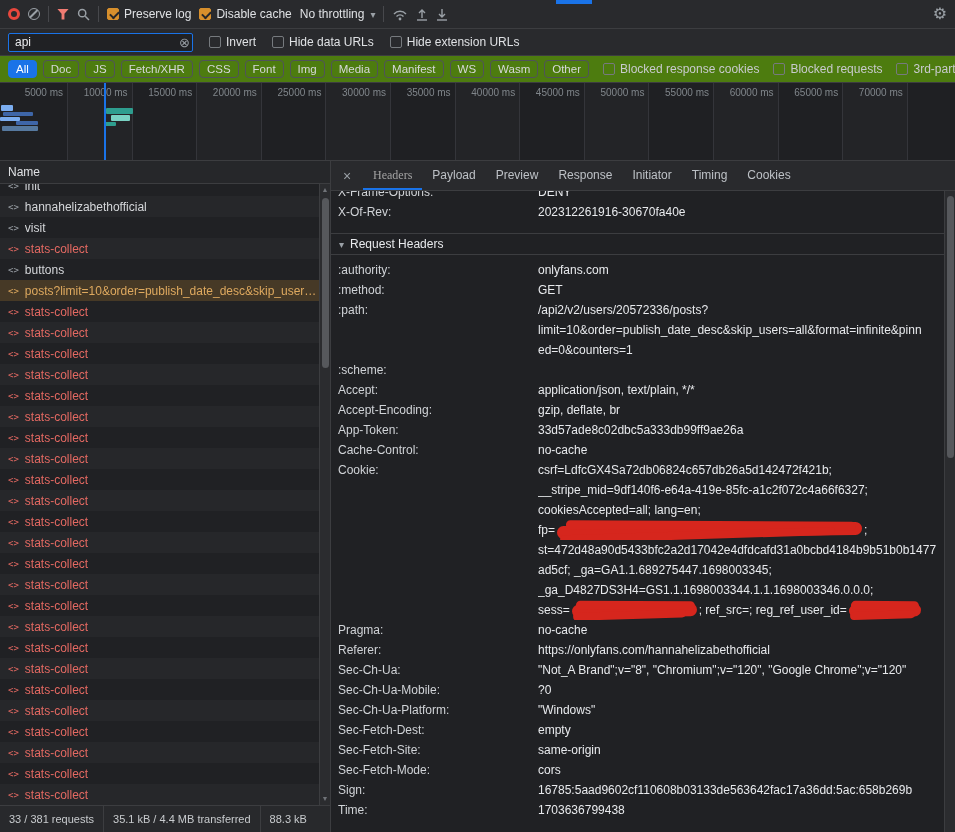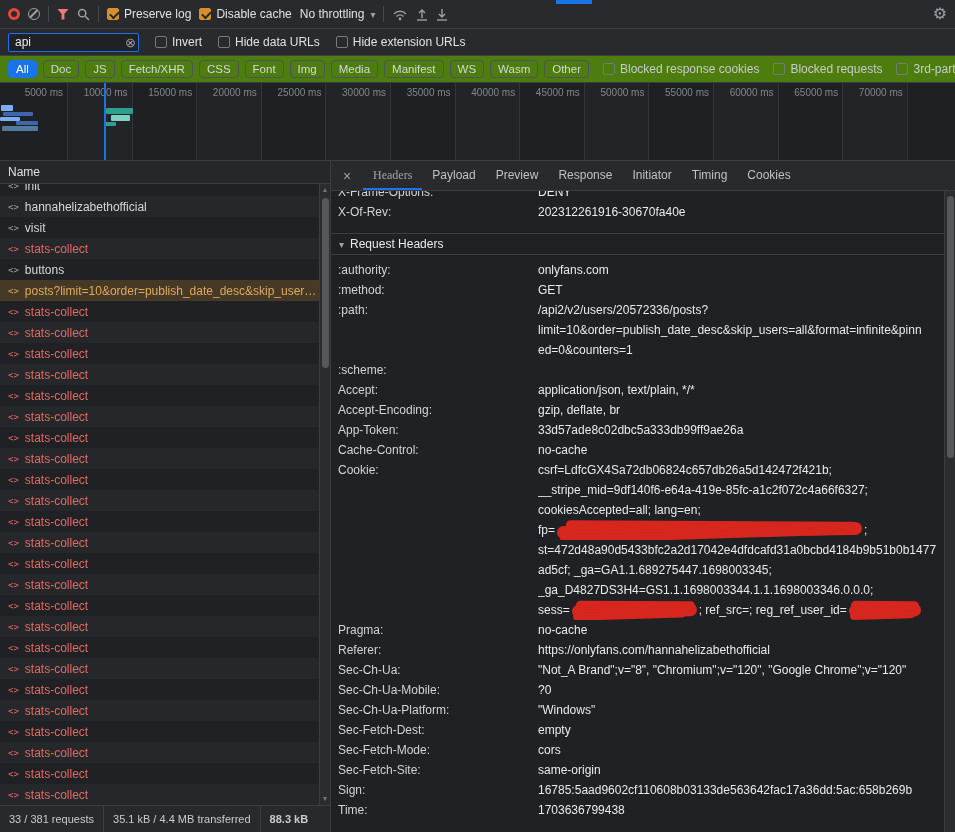--- a/index.html
+++ b/index.html
@@ -27,21 +27,21 @@
     border-left:2px solid #26272a; border-bottom:2px solid #26272a; transform:rotate(-45deg); }
   .cb-label { color:#dfe1e4; white-space:nowrap; }
   .drop { display:inline-flex; align-items:center; gap:6px; cursor:pointer; color:#dfe1e4; }
   .caret { color:#9aa0a6; font-size:10px; }
   .gear { margin-left:auto; font-size:16px; color:#9aa0a6; cursor:pointer; line-height:1; }
   .blue-strip { position:absolute; left:556px; top:0; width:36px; height:4px; background:var(--accent-blue,#1a73e8); }
   
   .filterbar { height:27px; background:#292a2d; border-bottom:1px solid #3c3d40;
     display:flex; align-items:center; padding:0 8px; gap:16px; }
   .finput-wrap { position:relative; flex:none; }
-  .finput { width:131px; height:19px; background:#202124; border:1px solid var(--accent-blue,#1a73e8);
+  .finput { width:185px; height:19px; background:#202124; border:1px solid var(--accent-blue,#1a73e8);
     border-radius:2px; color:#e8eaed; padding:0 18px 0 6px; font:12px "Liberation Sans",sans-serif; outline:none; }
   .finput-clear { position:absolute; right:3px; top:2px; color:#9aa0a6; font-size:13px; cursor:pointer; line-height:15px; }
   
   .typebar { height:27px; background:#4d7c0f; border-bottom:1px solid #3c3d40;
     display:flex; align-items:center; padding:0 8px; gap:6px; }
   .pill { background:transparent; border:1px solid #50535a; border-radius:4px; color:#d6d8da;
     font:11.5px "Liberation Sans",sans-serif; padding:2px 7px; cursor:pointer; flex:none; }
   .pill.active { background:var(--accent-blue,#1a73e8); border-color:var(--accent-blue,#1a73e8); color:#fff; }
   .typebar .cb-label { color:#c9cbce; }
   .typebar .more-filters { display:flex; align-items:center; gap:14px; margin-left:8px; }
@@ -69,21 +69,21 @@
   .req-label { overflow:hidden; text-overflow:ellipsis; }
   
   .v-scroll { position:absolute; right:0; top:0; bottom:0; width:11px; background:#2b2c2f; border-left:1px solid #3c3d40; }
   .v-scroll .arr { display:block; text-align:center; font-size:7px; color:#707378; line-height:12px; height:12px; cursor:pointer; }
   .v-scroll .arr.down { position:absolute; bottom:0; left:0; right:0; }
   .v-thumb { position:absolute; left:2px; width:7px; background:#56585c; border-radius:4px; cursor:pointer; }
   
   .statusbar { height:27px; border-top:1px solid #3c3d40; background:#28292c; display:flex; align-items:center;
     font-size:11px; color:#c8cbce; overflow:hidden; }
   .statusbar .item { padding:0 9px; border-right:1px solid #3c3d40; white-space:nowrap; line-height:26px; }
-  .statusbar .item:last-child { border-right:none;font-weight:bold; }
+  .statusbar .item:last-child { border-right:none; }
   
   .right { flex:1; border-left:1px solid #3c3d40; display:flex; flex-direction:column; position:relative; overflow:hidden; }
   .dtabs { height:30px; flex:none; background:#292a2d; border-bottom:1px solid #3c3d40; display:flex; align-items:stretch; }
   .dtab-close { width:32px; display:flex; align-items:center; justify-content:center; color:#9aa0a6; font-size:14px; cursor:pointer; }
   .dtab { padding:0 10px; line-height:29px; color:#bdc1c6; cursor:pointer; white-space:nowrap; }
   .dtab.active { color:#a3a3a3; box-shadow:inset 0 -2px 0 var(--accent-blue,#1a73e8);font-family:Liberation Serif, serif; }
   .hdr-content { flex:1; overflow:hidden; position:relative; }
   .hdr-scroll { position:relative; top:-9px; }
   .hdr-row { display:flex; align-items:flex-start; line-height:20px; padding-left:7px; }
   .hdr-name { width:200px; flex:none; color:#d0d3d7; white-space:nowrap; overflow:hidden; }
@@ -512,29 +512,29 @@
                   <div class="hdr-line"><span>"Windows"</span></div>
                 </div>
               </div>
               <div class="hdr-row">
                 <span class="hdr-name">Sec-Fetch-Dest:</span>
                 <div class="hdr-val">
                   <div class="hdr-line"><span>empty</span></div>
                 </div>
               </div>
               <div class="hdr-row">
+                <span class="hdr-name">Sec-Fetch-Site:</span>
+                <div class="hdr-val">
+                  <div class="hdr-line"><span>same-origin</span></div>
+                </div>
+              </div>
+              <div class="hdr-row">
                 <span class="hdr-name">Sec-Fetch-Mode:</span>
                 <div class="hdr-val">
                   <div class="hdr-line"><span>cors</span></div>
-                </div>
-              </div>
-              <div class="hdr-row">
-                <span class="hdr-name">Sec-Fetch-Site:</span>
-                <div class="hdr-val">
-                  <div class="hdr-line"><span>same-origin</span></div>
                 </div>
               </div>
               <div class="hdr-row">
                 <span class="hdr-name">Sign:</span>
                 <div class="hdr-val">
                   <div class="hdr-line"><span>16785:5aad9602cf110608b03133de563642fac17a36dd:5ac:658b269b</span></div>
                 </div>
               </div>
               <div class="hdr-row">
                 <span class="hdr-name">Time:</span>

